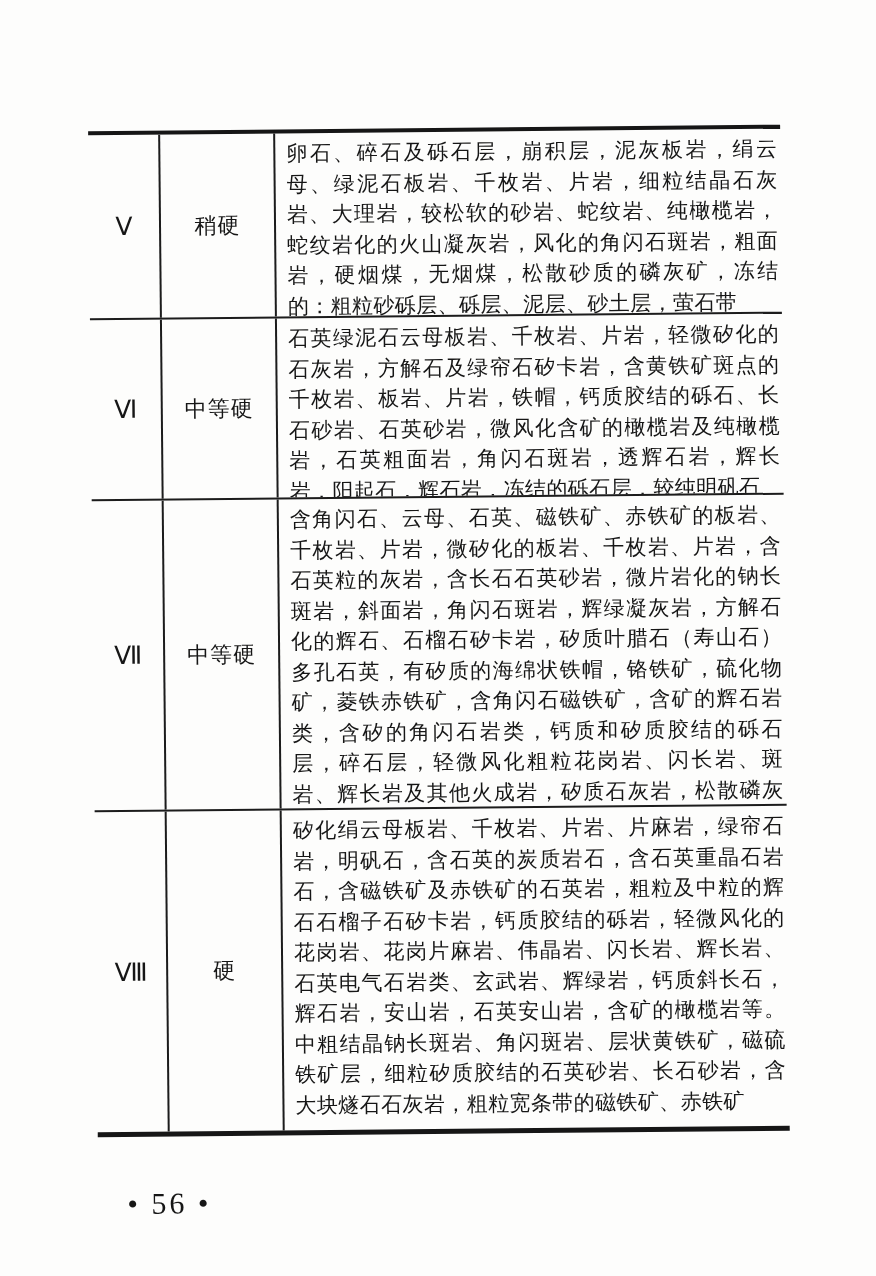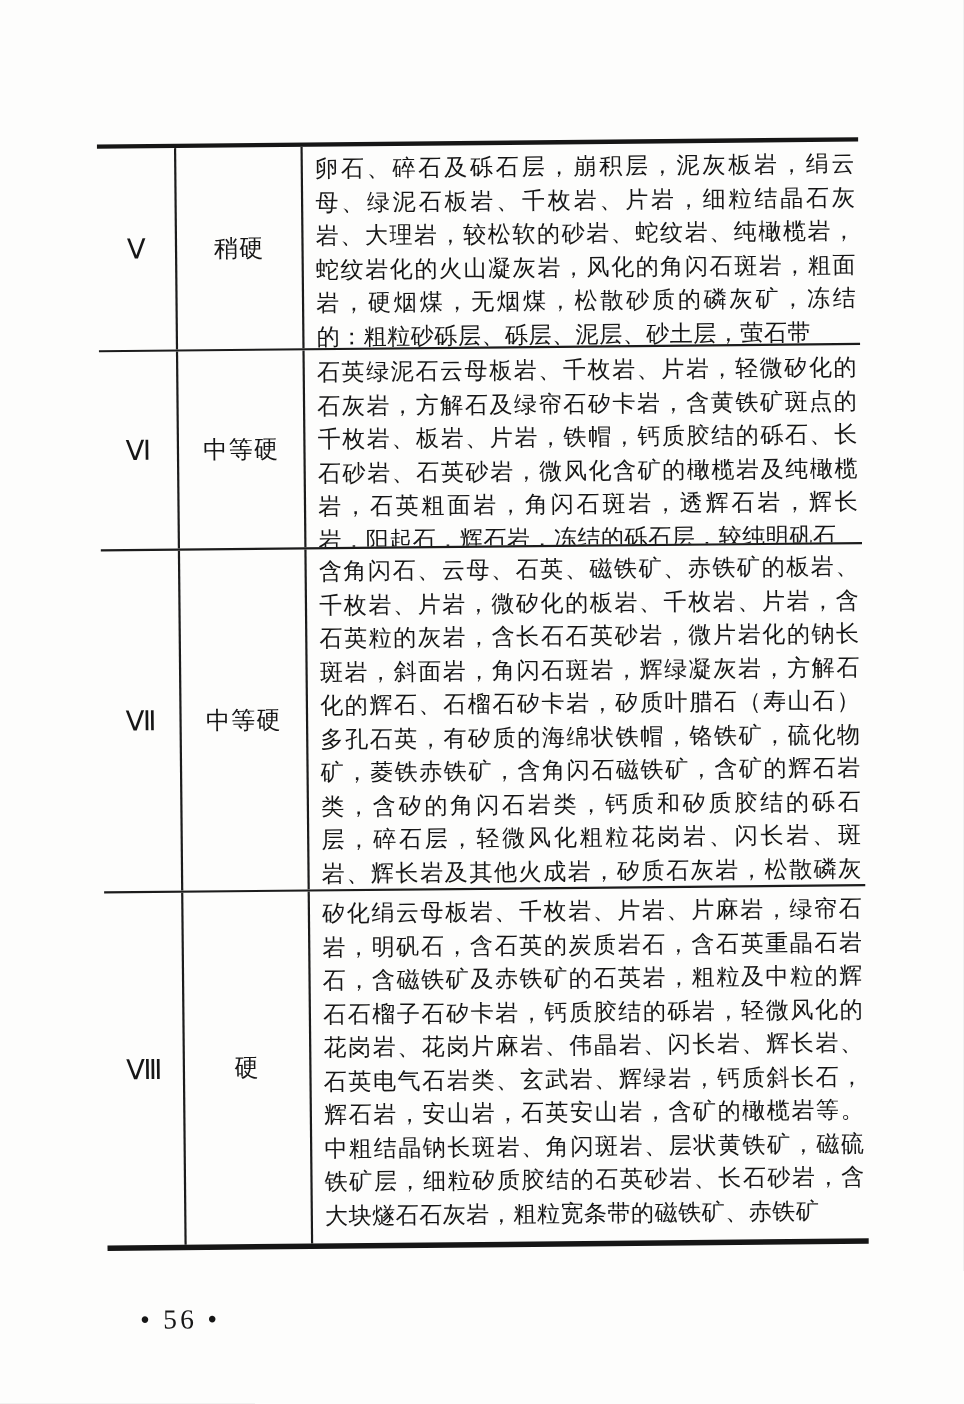--- a/index.html
+++ b/index.html
@@ -70,21 +70,21 @@
     text-align: justify;
     text-justify: inter-ideograph;
     letter-spacing: 0.4px;
     box-sizing: border-box;
     overflow: hidden;
   }
   .page-number {
     position: absolute;
     left: 122px;
     top: 1184px;
-    font-size: 25px;
+    font-size: 30px;
     letter-spacing: 3px;
     font-family: "Liberation Serif", "DejaVu Serif", serif;
   }
 </style>
 </head>
 <body>
 
 <div class="page">
   <div class="scan-tilt">
 

